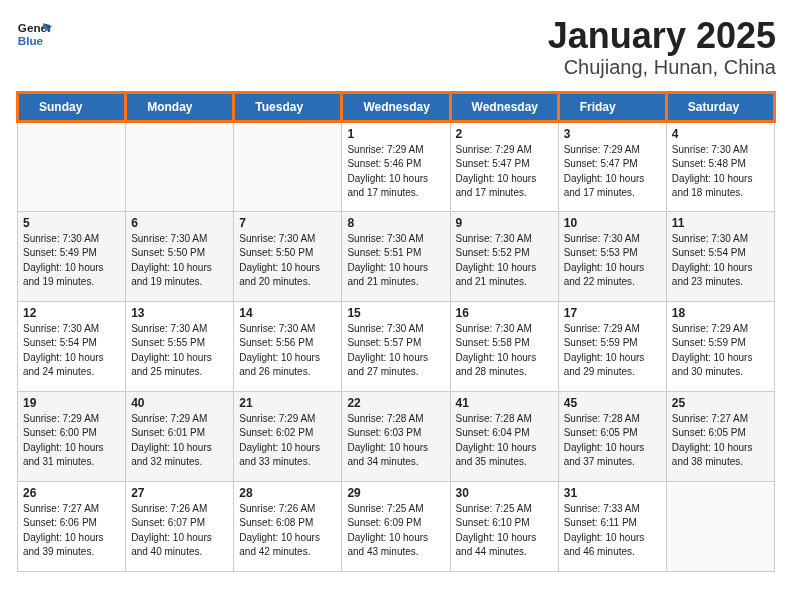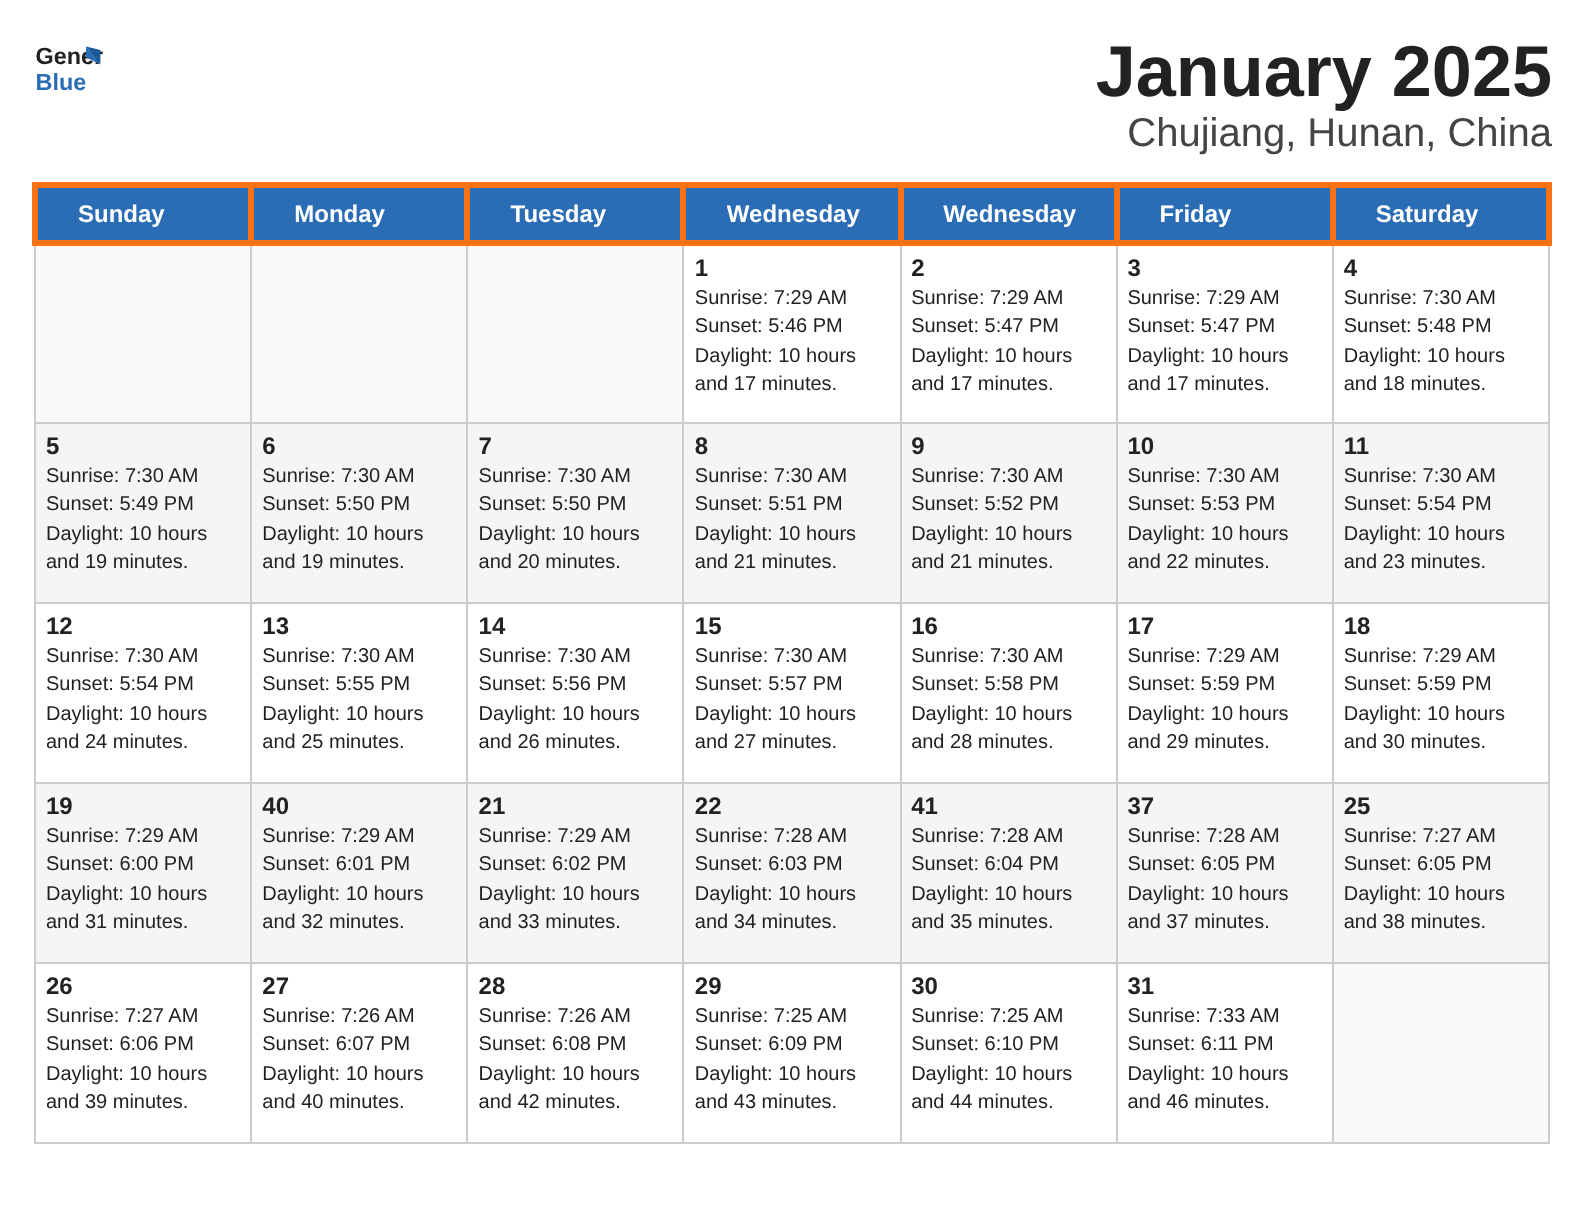--- a/index.html
+++ b/index.html
@@ -274,21 +274,21 @@
 and 34 minutes.</div>
         </td>
         <td>
           <div class="day-number">41</div>
           <div class="day-info" style="white-space: pre-line;">Sunrise: 7:28 AM
 Sunset: 6:04 PM
 Daylight: 10 hours
 and 35 minutes.</div>
         </td>
         <td>
-          <div class="day-number">37</div>
+          <div class="day-number">45</div>
           <div class="day-info" style="white-space: pre-line;">Sunrise: 7:28 AM
 Sunset: 6:05 PM
 Daylight: 10 hours
 and 37 minutes.</div>
         </td>
         <td>
           <div class="day-number">25</div>
           <div class="day-info" style="white-space: pre-line;">Sunrise: 7:27 AM
 Sunset: 6:05 PM
 Daylight: 10 hours

